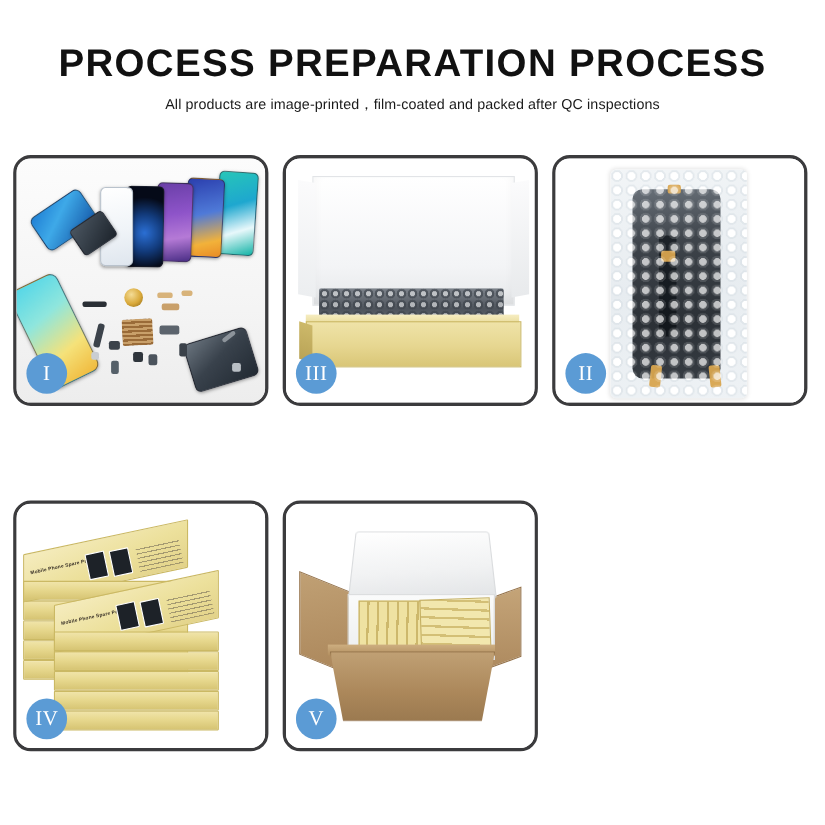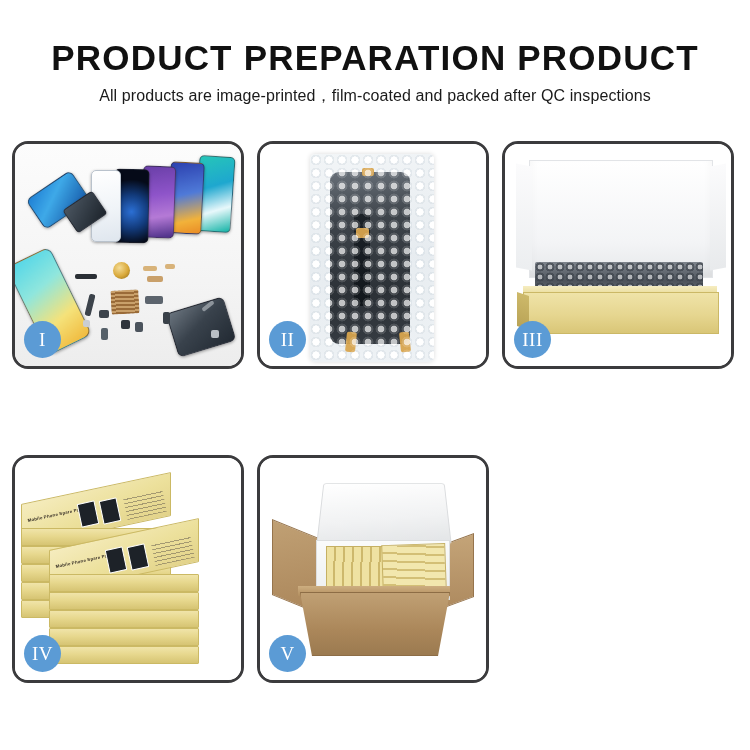--- a/index.html
+++ b/index.html
@@ -34,21 +34,21 @@
     font-size: 35px;
     font-weight: 700;
     letter-spacing: 1.2px;
     color: #111111;
     line-height: 1.05;
     white-space: nowrap;
   }
   .subtitle {
     margin-top: 9px;
     font-family: "Liberation Sans", sans-serif;
-    font-size: 16px;
+    font-size: 13px;
     font-weight: 400;
     color: #1a1a1a;
     letter-spacing: 0.1px;
     white-space: nowrap;
   }
 
   
   .grid {
     position: absolute;
     top: 141px;
@@ -344,21 +344,21 @@
   }
   .c6-tape.t1 { left:44px; top:78px; width:14px; height:18px; }
   .c6-tape.t2 { left:44px; top:148px; width:14px; height:18px; }
 </style>
 </head>
 <body>
 
 <div class="page">
 
   <div class="header">
-    <div class="title">PRODUCT PREPARATION PRODUCT</div>
+    <div class="title">PROCESS PREPARATION PROCESS</div>
     <div class="subtitle">All products are image-printed，film-coated and packed after QC inspections</div>
   </div>
 
   <div class="grid">
 
     <div class="card">
       <div class="photo p1">
         <div class="ph teal"></div>
         <div class="ph blue"></div>
         <div class="ph purple"></div>
@@ -382,46 +382,46 @@
         <div class="prt i"></div>
         <div class="prt j"></div>
         <div class="prt k"></div>
         <div class="prt l"></div>
         <div class="prt m"></div>
       </div>
       <div class="badge">I</div>
     </div>
 
     <div class="card">
+      <div class="photo p3">
+        <div class="box3-lid"></div>
+        <div class="box3-foam"></div>
+        <div class="box3-rim"></div>
+        <div class="box3-front"></div>
+        <div class="box3-side"></div>
+      </div>
+      <div class="badge">III</div>
+    </div>
+
+    <div class="card">
       <div class="photo p2">
         <div class="wrap-sheet">
           <div class="inner-screen"></div>
           <div class="flex-cable"></div>
           <div class="tape t1"></div>
           <div class="tape t2"></div>
           <div class="tape t3"></div>
           <div class="tape t4"></div>
           <div class="bubble-overlay"></div>
         </div>
       </div>
       <div class="badge">II</div>
     </div>
 
     <div class="card">
-      <div class="photo p3">
-        <div class="box3-lid"></div>
-        <div class="box3-foam"></div>
-        <div class="box3-rim"></div>
-        <div class="box3-front"></div>
-        <div class="box3-side"></div>
-      </div>
-      <div class="badge">III</div>
-    </div>
-
-    <div class="card">
       <div class="photo p4">
 
         <div class="stackA">
           <div class="sbox lidtop" style="left:0; top:0;"></div>
           <div class="slab" style="left:6px; top:24px;">Mobile Phone Spare Parts</div>
           <div class="swin" style="left:58px; top:14px; width:16px; height:22px;"></div>
           <div class="swin" style="left:80px; top:11px; width:16px; height:22px;"></div>
           <div class="stext" style="left:104px; top:6px;"></div>
           <div class="sbox" style="left:0;  top:40px;"></div>
           <div class="sbox" style="left:0;  top:58px;"></div>

